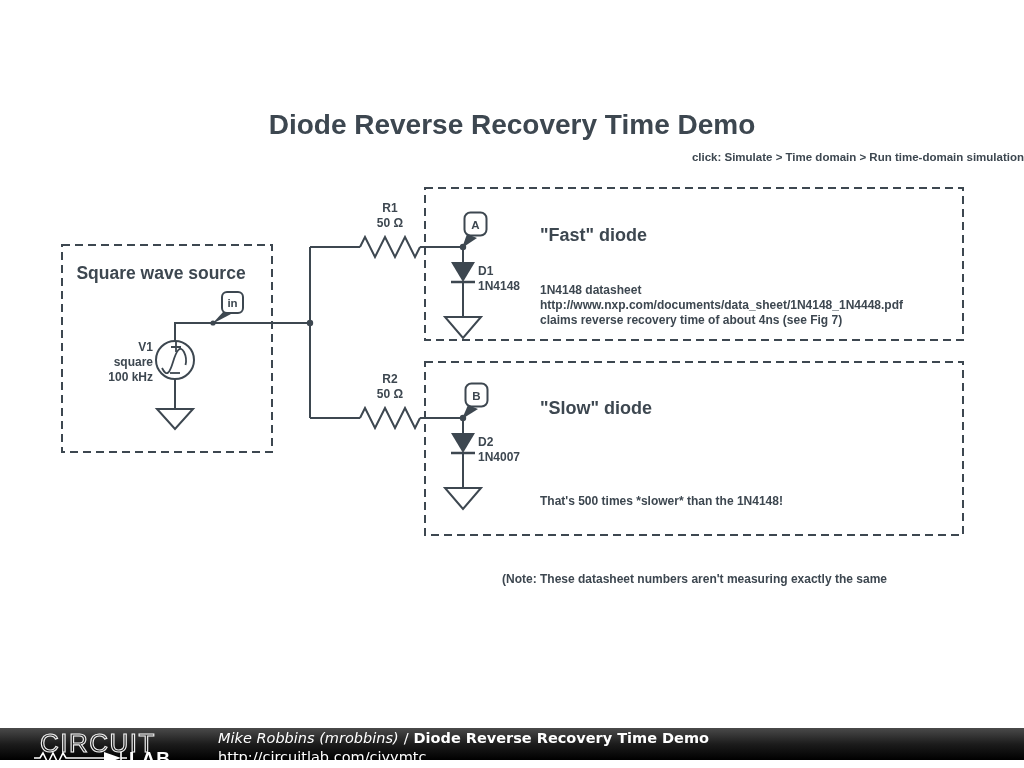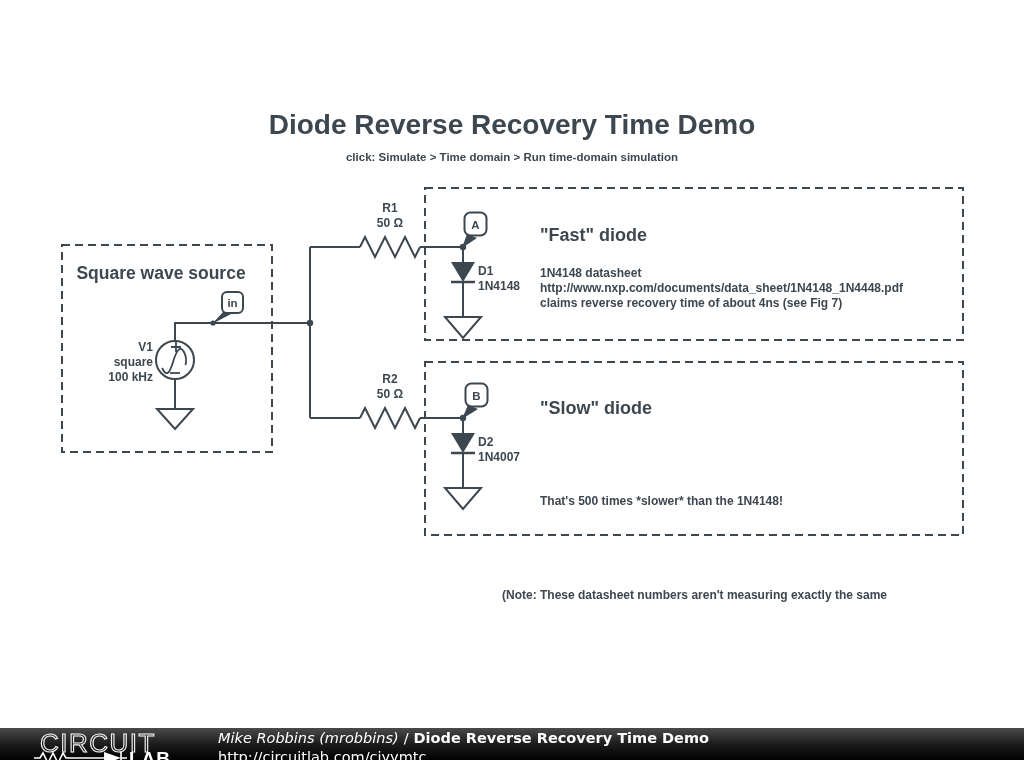--- a/index.html
+++ b/index.html
@@ -6,35 +6,35 @@
   .page {
     position:relative; width:1024px; height:768px; overflow:hidden;
     background:#ffffff; font-family:"Liberation Sans", sans-serif; color:#3d4750;
   }
   .abs { position:absolute; }
   .title {
     top:110px; left:0; width:1024px; text-align:center;
     font-size:28px; font-weight:bold; line-height:30px;
   }
   .subtitle {
-    top:151px; left:0; width:1024px; text-align:center;
+    top:151px; left:0; width:1024px; text-align:right;
     font-size:11.5px; font-weight:bold;
   }
   .boxlabel {
     top:263px; left:56px; width:210px; text-align:center;
     font-size:17.5px; font-weight:bold;
   }
   .heading { font-size:18px; font-weight:bold; }
   .body12  { font-size:12px; font-weight:bold; line-height:15px; }
   .fast-heading { top:225px; left:540px; }
-  .fast-body    { top:266px; left:540px; }
+  .fast-body    { top:283px; left:540px; }
   .slow-heading { top:398px; left:540px; }
   .slow-body    { top:439px; left:540px; }
   .slow-extra   { top:494px; left:540px; }
-  .note         { top:572px; left:502px; width:430px;margin-top:16px; }
+  .note         { top:572px; left:502px; width:430px; }
 
   svg.schematic { position:absolute; top:0; left:0; }
   .wire   { stroke:#3d4750; stroke-width:2; fill:none; }
   .dash   { stroke:#3d4750; stroke-width:2; fill:none; stroke-dasharray:8 5; }
   .fillink{ fill:#3d4750; stroke:none; }
   .sym    { stroke:#3d4750; stroke-width:2; fill:#ffffff; }
   .thin   { stroke:#3d4750; stroke-width:1.8; fill:none; }
   .svglabel { font:bold 12px "Liberation Sans", sans-serif; fill:#3d4750; }
   .flagletter { font:bold 11.5px "Liberation Sans", sans-serif; fill:#3d4750; }
 

